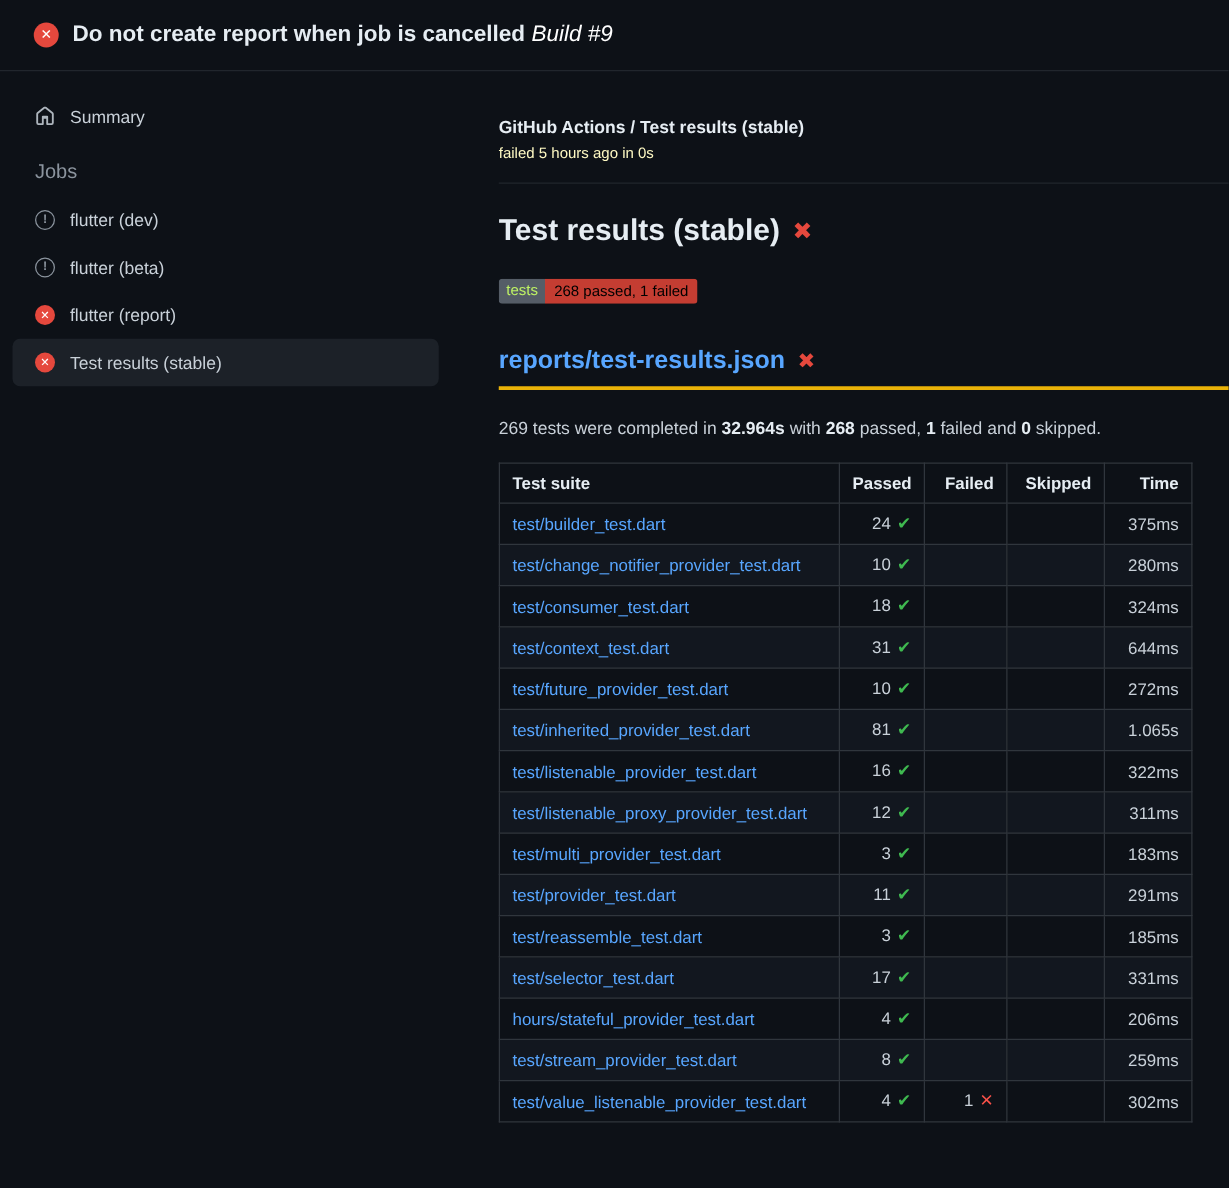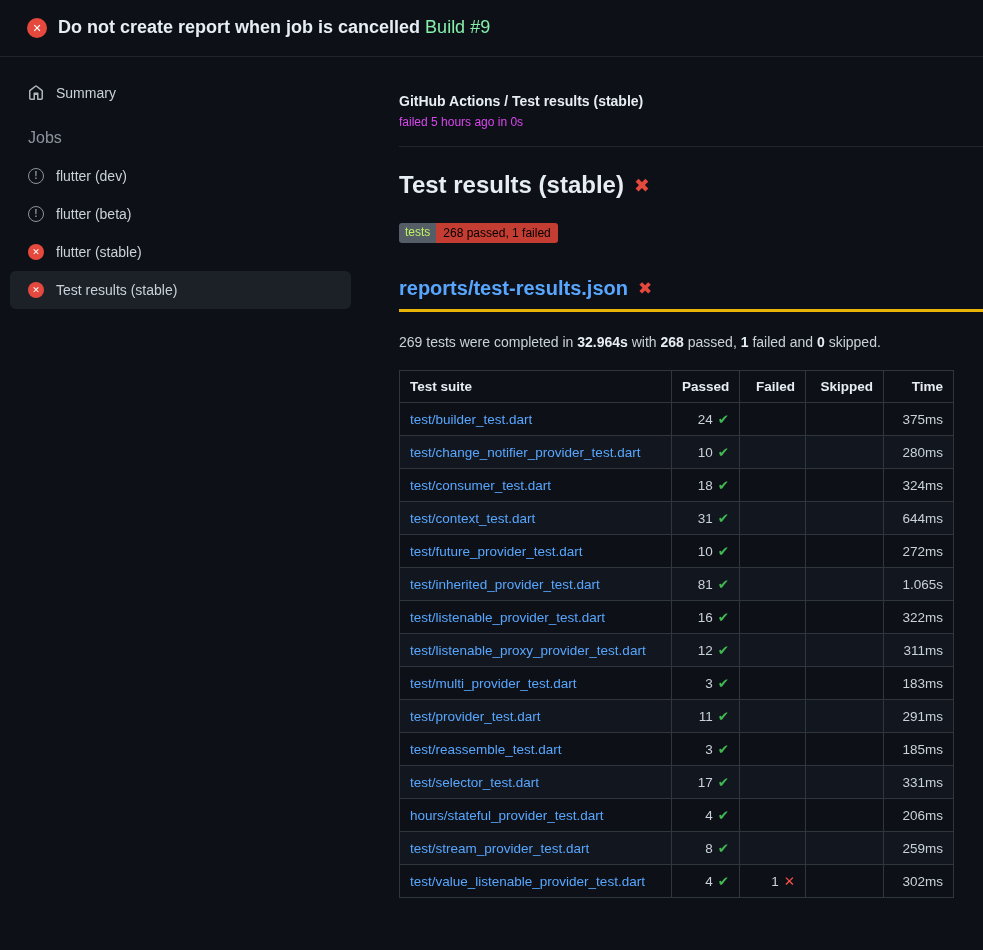--- a/index.html
+++ b/index.html
@@ -18,21 +18,21 @@
     display:flex;align-items:center;gap:11px;
     padding:14px 16px 14px 27px;border-bottom:1px solid #21262d;height:57px;
   }
   .status-circle{
     width:20px;height:20px;border-radius:50%;
     background:var(--danger_solid);color:#fff;
     display:flex;align-items:center;justify-content:center;
     font-size:11px;font-weight:bold;flex:0 0 auto;line-height:1;
   }
   .title{margin:0;font-size:18px;font-weight:700;color:#e6edf3;line-height:1.2;white-space:nowrap;}
-  .title .build{color:#86efac;font-weight:400;}
+  .title .build{color:#ffffff;font-weight:400;font-style:italic;}
   
   .app{display:flex;align-items:flex-start;}
   
   .sidebar{width:375px;flex:0 0 375px;padding:22px 24px 0 10px;}
   .summary-item{
     display:flex;align-items:center;gap:12px;padding:6px 16px 6px 18px;
     color:#c9d1d9;cursor:pointer;border-radius:6px;text-align:right;
   }
   .summary-item svg{flex:0 0 auto;fill:#adb5bd;}
   .jobs-label{font-size:16px;color:#8b949e;padding:22px 16px 10px 18px;}
@@ -43,21 +43,21 @@
   .job-item.selected{background:#1c2128;}
   .status-icon{
     width:16px;height:16px;border-radius:50%;flex:0 0 auto;
     display:flex;align-items:center;justify-content:center;line-height:1;
   }
   .icon-neutral{border:1.5px solid #8b949e;color:#8b949e;font-size:10px;font-weight:bold;}
   .icon-failed{background:var(--danger_solid);color:#fff;font-size:9px;font-weight:bold;}
   
   .content{flex:1;padding:36px 0 0 24px;min-width:0;}
   .breadcrumb{font-weight:700;color:#e6edf3;font-size:14px;cursor:pointer;}
-  .meta{font-size:12px;color:#d946ef;margin-top:6px;}
+  .meta{font-size:12px;color:#fef9c3;margin-top:6px;}
   .divider{border:none;border-top:1px solid #21262d;margin:17px 0 0 0;}
   .section-title{
     margin:24px 0 0 0;font-size:24px;font-weight:700;color:#e6edf3;
     display:flex;align-items:center;gap:10px;
   }
   .x-mark{color:var(--danger_solid);font-weight:700;font-size:19px;line-height:1;}
   .x-mark.small{font-size:17px;}
   .badge{display:inline-flex;margin-top:24px;font-size:12px;line-height:1;border-radius:3px;overflow:hidden;}
   .badge-label{background:var(--badge_gray);color:#bef264;padding:3px 6px 4px;}
   .badge-value{background:var(--badge_red);color:#000000;padding:4px 7px 4px;}
@@ -106,21 +106,21 @@
         <div class="job-item">
     <span class="status-icon icon-neutral">!</span>
     <span class="job-label">flutter (dev)</span>
   </div>
         <div class="job-item">
     <span class="status-icon icon-neutral">!</span>
     <span class="job-label">flutter (beta)</span>
   </div>
         <div class="job-item">
     <span class="status-icon icon-failed">✕</span>
-    <span class="job-label">flutter (stable)</span>
+    <span class="job-label">flutter (report)</span>
   </div>
         <div class="job-item selected">
     <span class="status-icon icon-failed">✕</span>
     <span class="job-label">Test results (stable)</span>
   </div>
       </div>
   </aside>
 
   <main class="content">
     <div class="breadcrumb">GitHub Actions / Test results (stable)</div>

